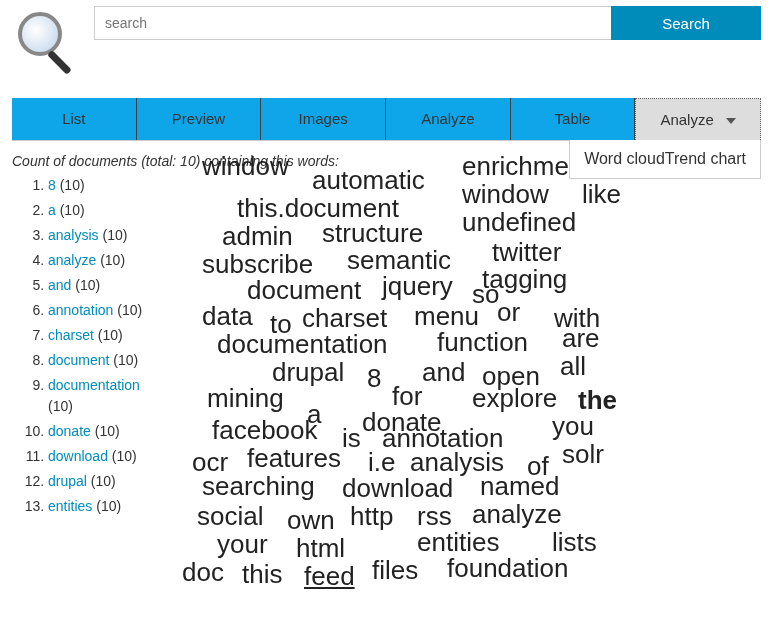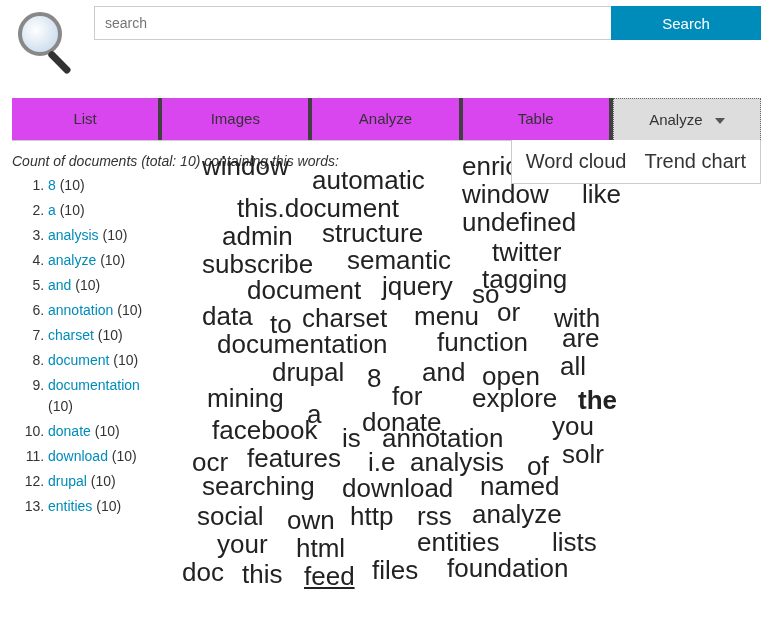--- a/index.html
+++ b/index.html
@@ -3,24 +3,24 @@
 <meta charset="utf-8">
 <style>
   * { box-sizing: border-box; margin: 0; padding: 0; }
   body { font-family: Arial, Helvetica, sans-serif; font-size: 14px; color: #333; width: 773px; }
   .header { display: flex; align-items: flex-start; padding: 6px 12px 0 12px; gap: 10px; }
   .logo { width: 72px; height: 72px; position: relative; flex-shrink: 0; }
   .search-wrap { flex: 1; display: flex; }
   .search-input { flex: 1; height: 34px; padding: 6px 10px; font-size: 14px; color: #999; border: 1px solid #ccc; border-right: none; outline: none; }
   .search-btn { width: 150px; height: 34px; background: #008cba; color: #fff; border: none; font-size: 15px; cursor: pointer; }
   .tabs { display: flex; margin: 20px 12px 0 12px; border-bottom: 1px solid #ccc; position: relative; }
-  .tab { flex: 1; text-align: center; padding: 12px 0; background: #d946ef; color: #333; font-size: 15px; cursor: pointer; border-right: 4px solid #404040; }
+  .tab { flex: 1; text-align: center; padding: 12px 0; background: #0ea5e9; color: #333; font-size: 15px; cursor: pointer; border-right: 1px solid #404040; }
   .tab.active { background: #ddd; border: 1px dotted #666; border-bottom: none; }
   .tab .chev { display: inline-block; margin-left: 8px; border-left: 5px solid transparent; border-right: 5px solid transparent; border-top: 6px solid #555; vertical-align: middle; }
-  .dropdown { position: absolute; top: 100%; right: 0; background: #fff; border: 1px solid #ccc; border-top: none; padding: 10px 14px; display: flex; gap: 18px; font-size: 20px; color: #333; z-index: 5; }
+  .dropdown { position: absolute; top: 100%; right: 0; background: #fff; border: 1px solid #ccc; border-top: none; padding: 10px 14px; display: flex; font-size: 16px; color: #333; z-index: 5; }
   .dropdown span { cursor: pointer; }
   .content { display: flex; padding: 12px; gap: 4px; }
   .left { width: 160px; flex-shrink: 0; }
   .caption { font-style: italic; font-size: 14px; margin-bottom: 6px; color: #333; width: 400px; }
   .wordlist { padding-left: 20px; }
   .wordlist li { margin: 4px 16px; font-size: 14px; line-height: 1.5; }
   .wordlist a { color: #008cba; text-decoration: none; }
   .wordlist .cnt { color: #333; }
   .cloud { flex: 1; position: relative; height: 440px; margin-left: 6px; }
   .cloud span { position: absolute; font-size: 26px; color: #222; white-space: nowrap; line-height: 1; font-family: Arial, sans-serif; }
@@ -42,20 +42,21 @@
     </svg>
   </div>
   <div class="search-wrap">
     <input class="search-input" placeholder="search" style="">
     <button class="search-btn">Search</button>
   </div>
 </div>
 
 <div class="tabs">
   <div class="tab">List</div>
+  <div class="tab">Preview</div>
   <div class="tab">Images</div>
   <div class="tab">Analyze</div>
   <div class="tab">Table</div>
   <div class="tab active">
     <span>Analyze</span>
     <span class="chev"></span>
   </div>
   <div class="dropdown">
     <span>Word cloud</span>
     <span>Trend chart</span>

